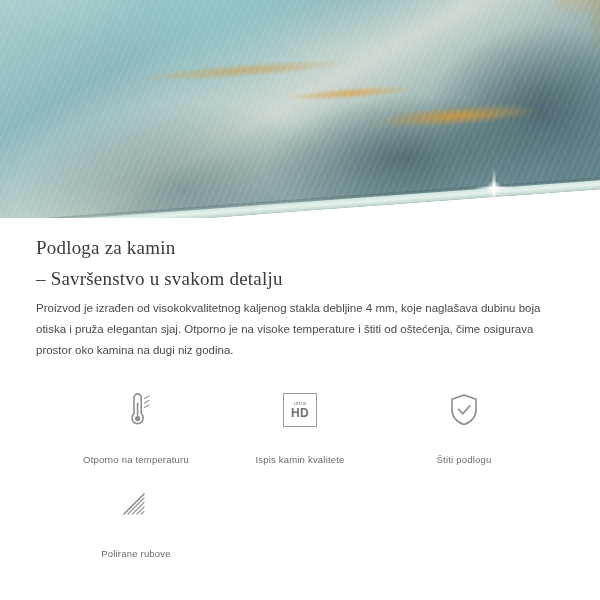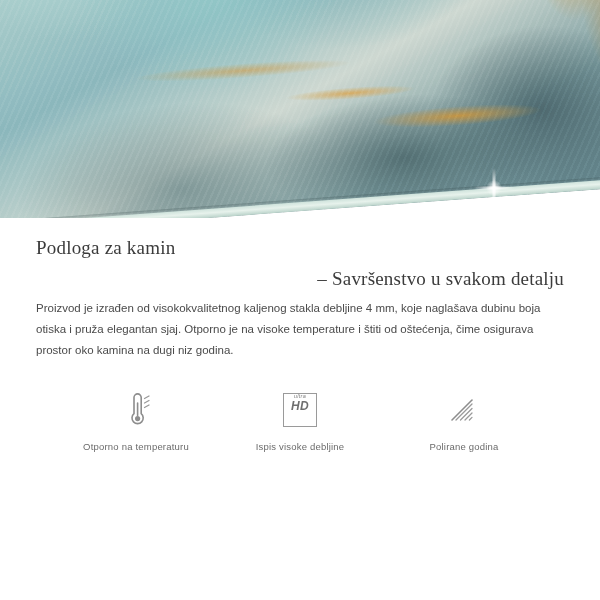--- a/index.html
+++ b/index.html
@@ -115,21 +115,21 @@
     padding: 14px 36px 0 36px;
   }
   .headline {
     font-family: "Liberation Serif", serif;
     font-size: 19px;
     line-height: 31px;
     color: #3b3b3b;
     font-weight: 400;
     letter-spacing: 0.2px;
   }
-  .headline .line2 { display: block; text-align: right; }
+  .headline .line2 { display: block; }
   .paragraph {
     margin-top: 4px;
     font-size: 11.5px;
     line-height: 21px;
     color: #4a4a4a;
     max-width: 536px;
   }
 
   
   .features {
@@ -145,21 +145,21 @@
     align-items: center;
     justify-content: flex-start;
   }
   .feature .icon-box {
     height: 46px;
     display: flex;
     align-items: center;
     justify-content: center;
   }
   .feature .caption {
-    margin-top: 8px;
+    margin-top: 21px;
     font-size: 9.5px;
     color: #6b6b6b;
     text-align: center;
     letter-spacing: 0.2px;
   }
   svg { display: block; }
   .stroke {
     fill: none;
     stroke: #8d8d8d;
     stroke-width: 1.6;
@@ -171,22 +171,22 @@
     stroke: #9a9a9a;
     stroke-width: 1.3;
     stroke-linecap: round;
   }
   .hd-box {
     width: 34px; height: 34px;
     border: 1.4px solid #9a9a9a;
     display: flex;
     flex-direction: column;
     align-items: center;
+    justify-content: center;
     line-height: 1;
-    font-style: italic;
   }
   .hd-box .t1 { font-size: 5.5px; color: #7d7d7d; letter-spacing: 0.3px; }
   .hd-box .t2 { font-size: 12px; font-weight: bold; color: #6f6f6f; letter-spacing: 0.3px; }
 </style>
 </head>
 <body>
 
 <div id="page">
 
   <div class="hero">
@@ -224,31 +224,40 @@
         <div class="caption">Otporno na temperaturu</div>
       </div>
 
       <div class="feature">
         <div class="icon-box">
           <div class="hd-box">
             <span class="t1">ultra</span>
             <span class="t2">HD</span>
           </div>
         </div>
-        <div class="caption">Ispis visoke debljine</div>
-      </div>
-
+        <div class="caption">Ispis kamin kvalitete</div>
+      </div>
+
+      <div class="feature">
+        <div class="icon-box">
+          <svg width="40" height="42" viewBox="0 0 40 42">
+            <path class="stroke" d="M20 6l12 4.2v10.2c0 7.4-5 12.6-12 15.1-7-2.5-12-7.7-12-15.1V10.2z"></path>
+            <path class="stroke" d="M14.6 20.4l4.2 4.2 7.2-7.8"></path>
+          </svg>
+        </div>
+        <div class="caption">Štiti podlogu</div>
+      </div>
 
 
       <div class="feature">
         <div class="icon-box">
           <svg width="44" height="40" viewBox="0 0 44 40">
             <path class="stroke" d="M10 30L30 10"></path>
             <path class="thin" d="M14 30L30 14M18.5 30L30 18.5M23 30L30 23M27.4 30L30 27.4"></path>
           </svg>
         </div>
-        <div class="caption">Polirane godina</div>
+        <div class="caption">Polirane rubove</div>
       </div>
 
 
     </div>
   </div>
 </div>
 
 </body></html>

